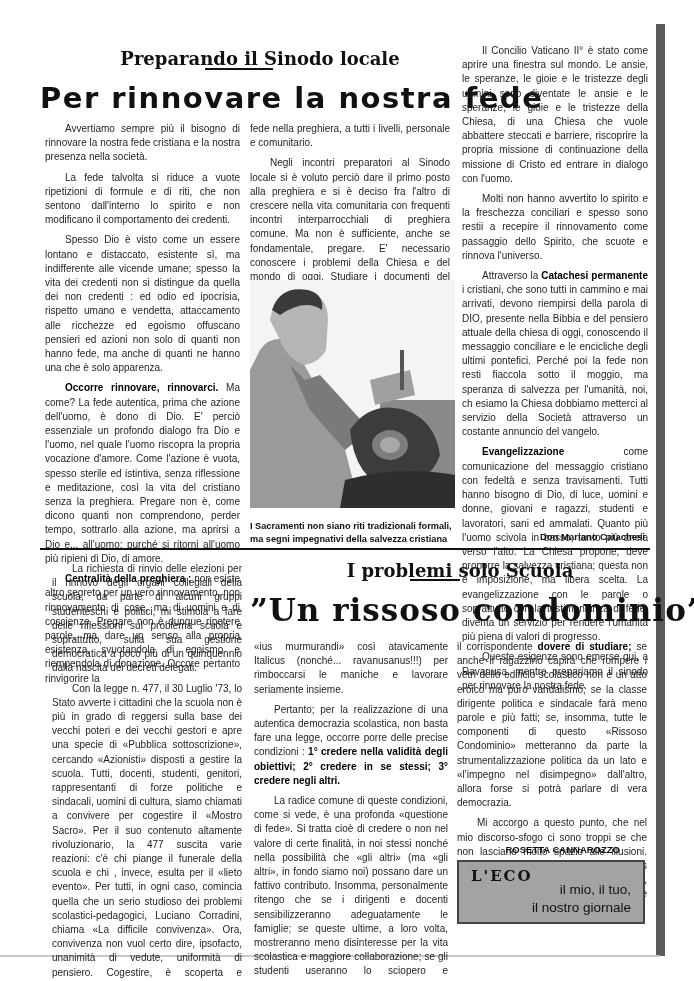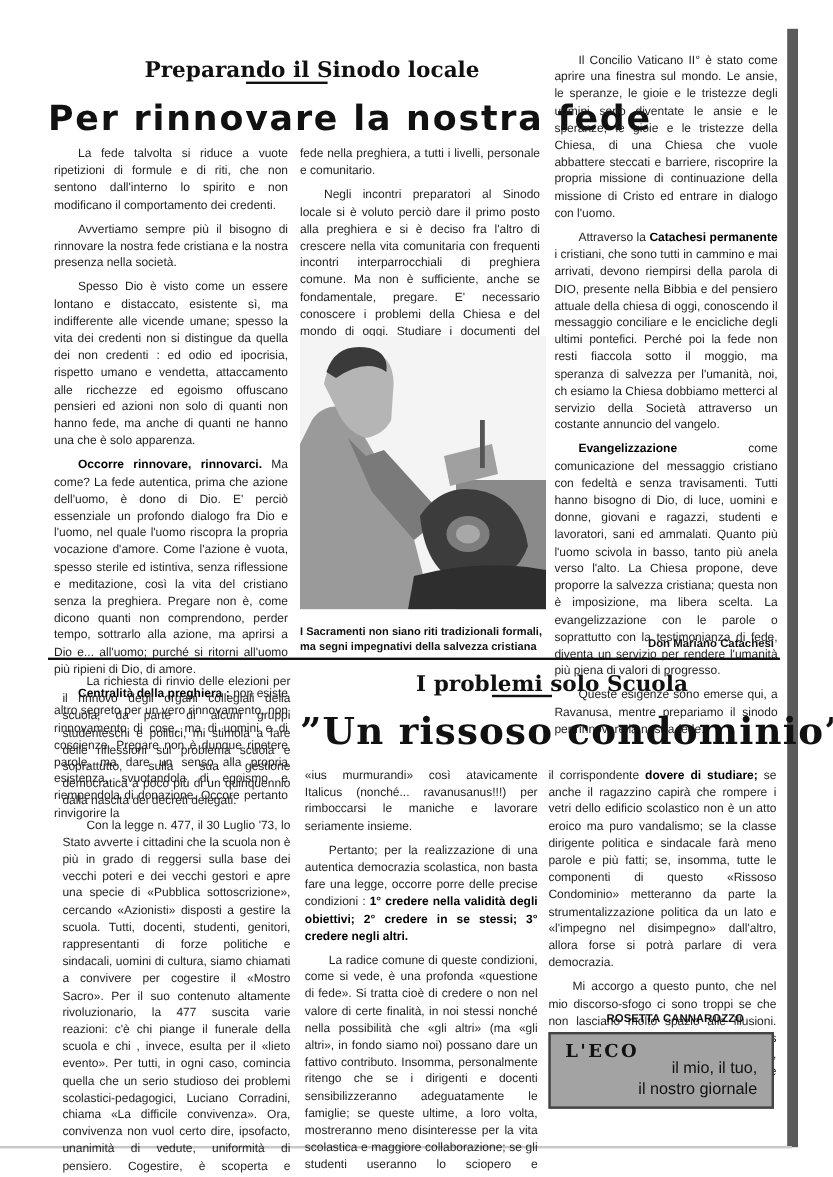--- a/index.html
+++ b/index.html
@@ -64,22 +64,22 @@
 
 <div class="page">
   <div class="edge-bar"></div>
   <div class="bottom-rule"></div>
 
   <div class="kicker" style="left:100px; top:48px; width:320px;">Preparando il Sinodo locale</div>
   <div class="kicker-rule" style="left:205px; top:68px; width:68px;"></div>
   <div class="headline1">Per rinnovare la nostra fede</div>
 
   <div class="col" id="a1c1" style="left:45px; top:122px; width:195px;">
+      <p>Avvertiamo sempre più il bisogno di rinnovare la nostra fede cristiana e la nostra presenza nella società.</p>
       <p>La fede talvolta si riduce a vuote ripetizioni di formule e di riti, che non sentono dall'interno lo spirito e non modificano il comportamento dei credenti.</p>
-      <p>Avvertiamo sempre più il bisogno di rinnovare la nostra fede cristiana e la nostra presenza nella società.</p>
       <p>Spesso Dio è visto come un essere lontano e distaccato, esistente sì, ma indifferente alle vicende umane; spesso la vita dei credenti non si distingue da quella dei non credenti : ed odio ed ipocrisia, rispetto umano e vendetta, attaccamento alle ricchezze ed egoismo offuscano pensieri ed azioni non solo di quanti non hanno fede, ma anche di quanti ne hanno una che è solo apparenza.</p>
       <p><b>Occorre rinnovare, rinnovarci.</b> Ma come? La fede autentica, prima che azione dell'uomo, è dono di Dio. E' perciò essenziale un profondo dialogo fra Dio e l'uomo, nel quale l'uomo riscopra la propria vocazione d'amore. Come l'azione è vuota, spesso sterile ed istintiva, senza riflessione e meditazione, così la vita del cristiano senza la preghiera. Pregare non è, come dicono quanti non comprendono, perder tempo, sottrarlo alla azione, ma aprirsi a Dio e... all'uomo; purché si ritorni all'uomo più ripieni di Dio, di amore.</p>
       <p><b>Centralità della preghiera :</b> non esiste altro segreto per un vero rinnovamento, non rinnovamento di cose, ma di uomini e di coscienze. Pregare non è dunque ripetere parole, ma dare un senso alla propria esistenza, svuotandola di egoismo e riempendola di donazione. Occore pertanto rinvigorire la</p>
     </div>
   <div class="col" id="a1c2" style="left:250px; top:122px; width:200px;">
       <p class="noind">fede nella preghiera, a tutti i livelli, personale e comunitario.</p>
       <p>Negli incontri preparatori al Sinodo locale si è voluto perciò dare il primo posto alla preghiera e si è deciso fra l'altro di crescere nella vita comunitaria con frequenti incontri interparrocchiali di preghiera comune. Ma non è sufficiente, anche se fondamentale, pregare. E' necessario conoscere i problemi della Chiesa e del mondo di oggi. Studiare i documenti del Concilio, per dare un respiro, un orizzonte più ampio alla fede.</p>
     </div>
 
   <div class="photo">
@@ -95,20 +95,21 @@
       <ellipse cx="140" cy="165" rx="10" ry="8" fill="#a8a8a8"></ellipse>
       <path d="M95,200 Q150,185 205,195 L205,228 L90,228 Z" fill="#2e2e2e"></path>
       <path d="M120,100 L160,90 L165,115 L125,125 Z" fill="#a0a0a0"></path>
       <rect x="150" y="70" width="4" height="40" fill="#555"></rect>
     </svg>
   </div>
   <div class="caption">I Sacramenti non siano riti tradizionali formali, ma segni impegnativi della salvezza cristiana</div>
 
   <div class="col" id="a1c3" style="left:462px; top:44px; width:186px;">
       <p>Il Concilio Vaticano II° è stato come aprire una finestra sul mondo. Le ansie, le speranze, le gioie e le tristezze degli uomini sono diventate le ansie e le speranze, le gioie e le tristezze della Chiesa, di una Chiesa che vuole abbattere steccati e barriere, riscoprire la propria missione di continuazione della missione di Cristo ed entrare in dialogo con l'uomo.</p>
+      <p>Molti non hanno avvertito lo spirito e la freschezza conciliari e spesso sono restii a recepire il rinnovamento come passaggio dello Spirito, che scuote e rinnova l'universo.</p>
       <p>Attraverso la <b>Catachesi permanente</b> i cristiani, che sono tutti in cammino e mai arrivati, devono riempirsi della parola di DIO, presente nella Bibbia e del pensiero attuale della chiesa di oggi, conoscendo il messaggio conciliare e le encicliche degli ultimi pontefici. Perché poi la fede non resti fiaccola sotto il moggio, ma speranza di salvezza per l'umanità, noi, ch esiamo la Chiesa dobbiamo metterci al servizio della Società attraverso un costante annuncio del vangelo.</p>
       <p><b>Evangelizzazione</b> come comunicazione del messaggio cristiano con fedeltà e senza travisamenti. Tutti hanno bisogno di Dio, di luce, uomini e donne, giovani e ragazzi, studenti e lavoratori, sani ed ammalati. Quanto più l'uomo scivola in basso, tanto più anela verso l'alto. La Chiesa propone, deve proporre la salvezza cristiana; questa non è imposizione, ma libera scelta. La evangelizzazione con le parole o soprattutto con la testimonianza di fede, diventa un servizio per rendere l'umanità più piena di valori di progresso.</p>
       <p>Queste esigenze sono emerse qui, a Ravanusa, mentre prepariamo il sinodo per rinnovare la nostra fede.</p>
     </div>
   <div class="signature" style="left:470px; top:531px; width:175px;">Don Mariano Catachesi</div>
 
   <div class="section-rule"></div>
 
   <div class="kicker" style="left:300px; top:560px; width:320px;">I problemi solo Scuola</div>
   <div class="kicker-rule" style="left:410px; top:579px; width:50px;"></div>

